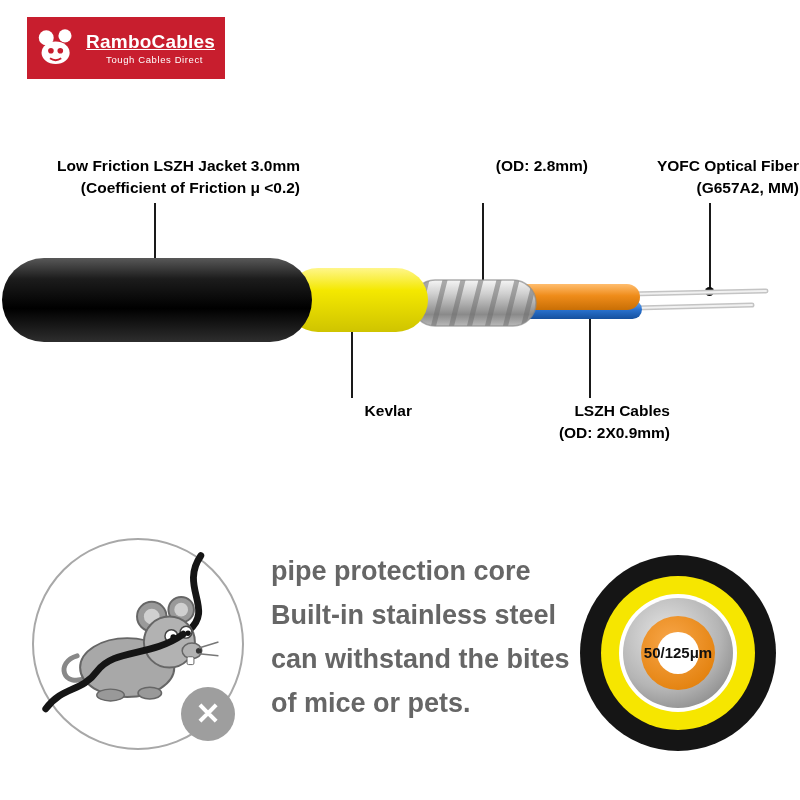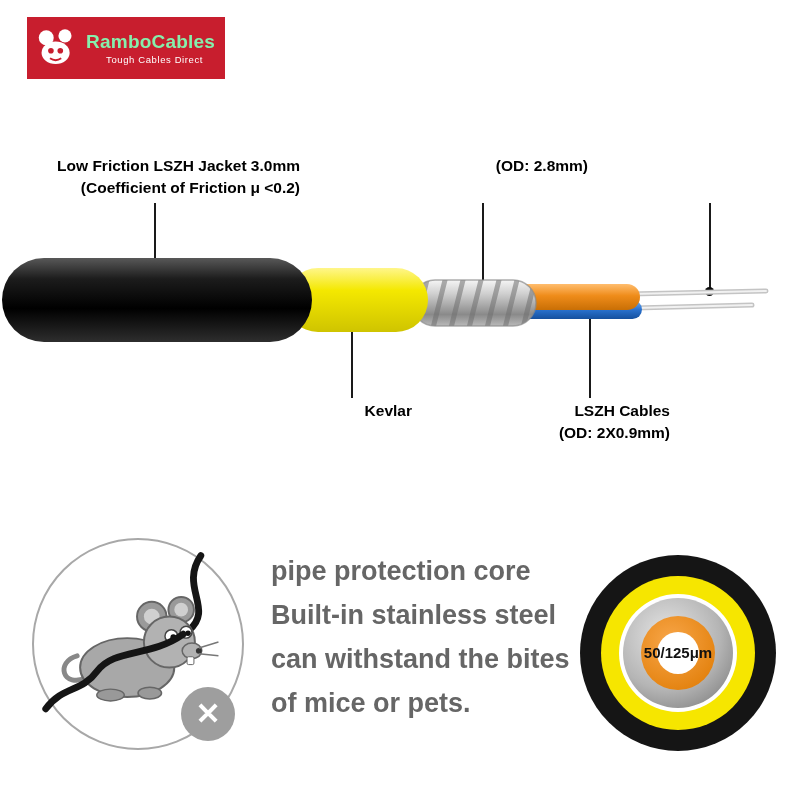--- a/index.html
+++ b/index.html
@@ -3,21 +3,21 @@
 <meta charset="utf-8">
 <style>
   * { margin:0; padding:0; box-sizing:border-box; }
   html,body { background:#fff; font-family:"Liberation Sans", sans-serif; }
   .page { position:relative; width:800px; height:800px; background:#fff; overflow:hidden; }
 
   
   .logo { position:absolute; left:27px; top:17px; width:198px; height:62px;
           background:#c81e2e; display:flex; align-items:center; gap:8px; padding:6px 10px 6px 8px; }
   .logo-text { display:flex; flex-direction:column; justify-content:center; }
-  .logo-name { color:#86efac; font-weight:bold; font-size:19px; line-height:21px; letter-spacing:.2px; }
+  .logo-name { color:#ffffff; font-weight:bold; font-size:19px; line-height:21px; letter-spacing:.2px;text-decoration:underline; }
   .logo-tagline { color:#fff; font-size:9.5px; letter-spacing:.6px; margin-top:2px;margin-left:20px; }
 
   
   .callout { position:absolute; text-align:right; font-size:15.5px; font-weight:600;
              color:#000; line-height:22px; }
   .vline { position:absolute; width:2px; background:#1a1a1a; }
   .dot { position:absolute; width:9px; height:9px; background:#0d0d0d; border-radius:50%; }
 
   .cable-svg { position:absolute; left:0; top:248px; }
 
@@ -58,20 +58,24 @@
       <div class="logo-tagline">Tough Cables Direct</div>
     </div>
   </div>
 
   <div class="callout" style="left:10px; top:155px; width:290px;">
     <div>Low Friction LSZH Jacket 3.0mm</div>
     <div>(Coefficient of Friction μ &lt;0.2)</div>
   </div>
   <div class="callout" style="left:378px; top:155px; width:210px;">
     <div>(OD: 2.8mm)</div>
+  </div>
+  <div class="callout" style="left:617px; top:155px; width:182px;">
+    <div>YOFC Optical Fiber</div>
+    <div>(G657A2, MM)</div>
   </div>
   <div class="callout" style="left:292px; top:400px; width:120px;">
     <div>Kevlar</div>
   </div>
   <div class="callout" style="left:510px; top:400px; width:160px;">
     <div>LSZH Cables</div>
     <div>(OD: 2X0.9mm)</div>
   </div>
 
   <div class="vline" style="left:154px; top:203px; height:97px;"></div>

